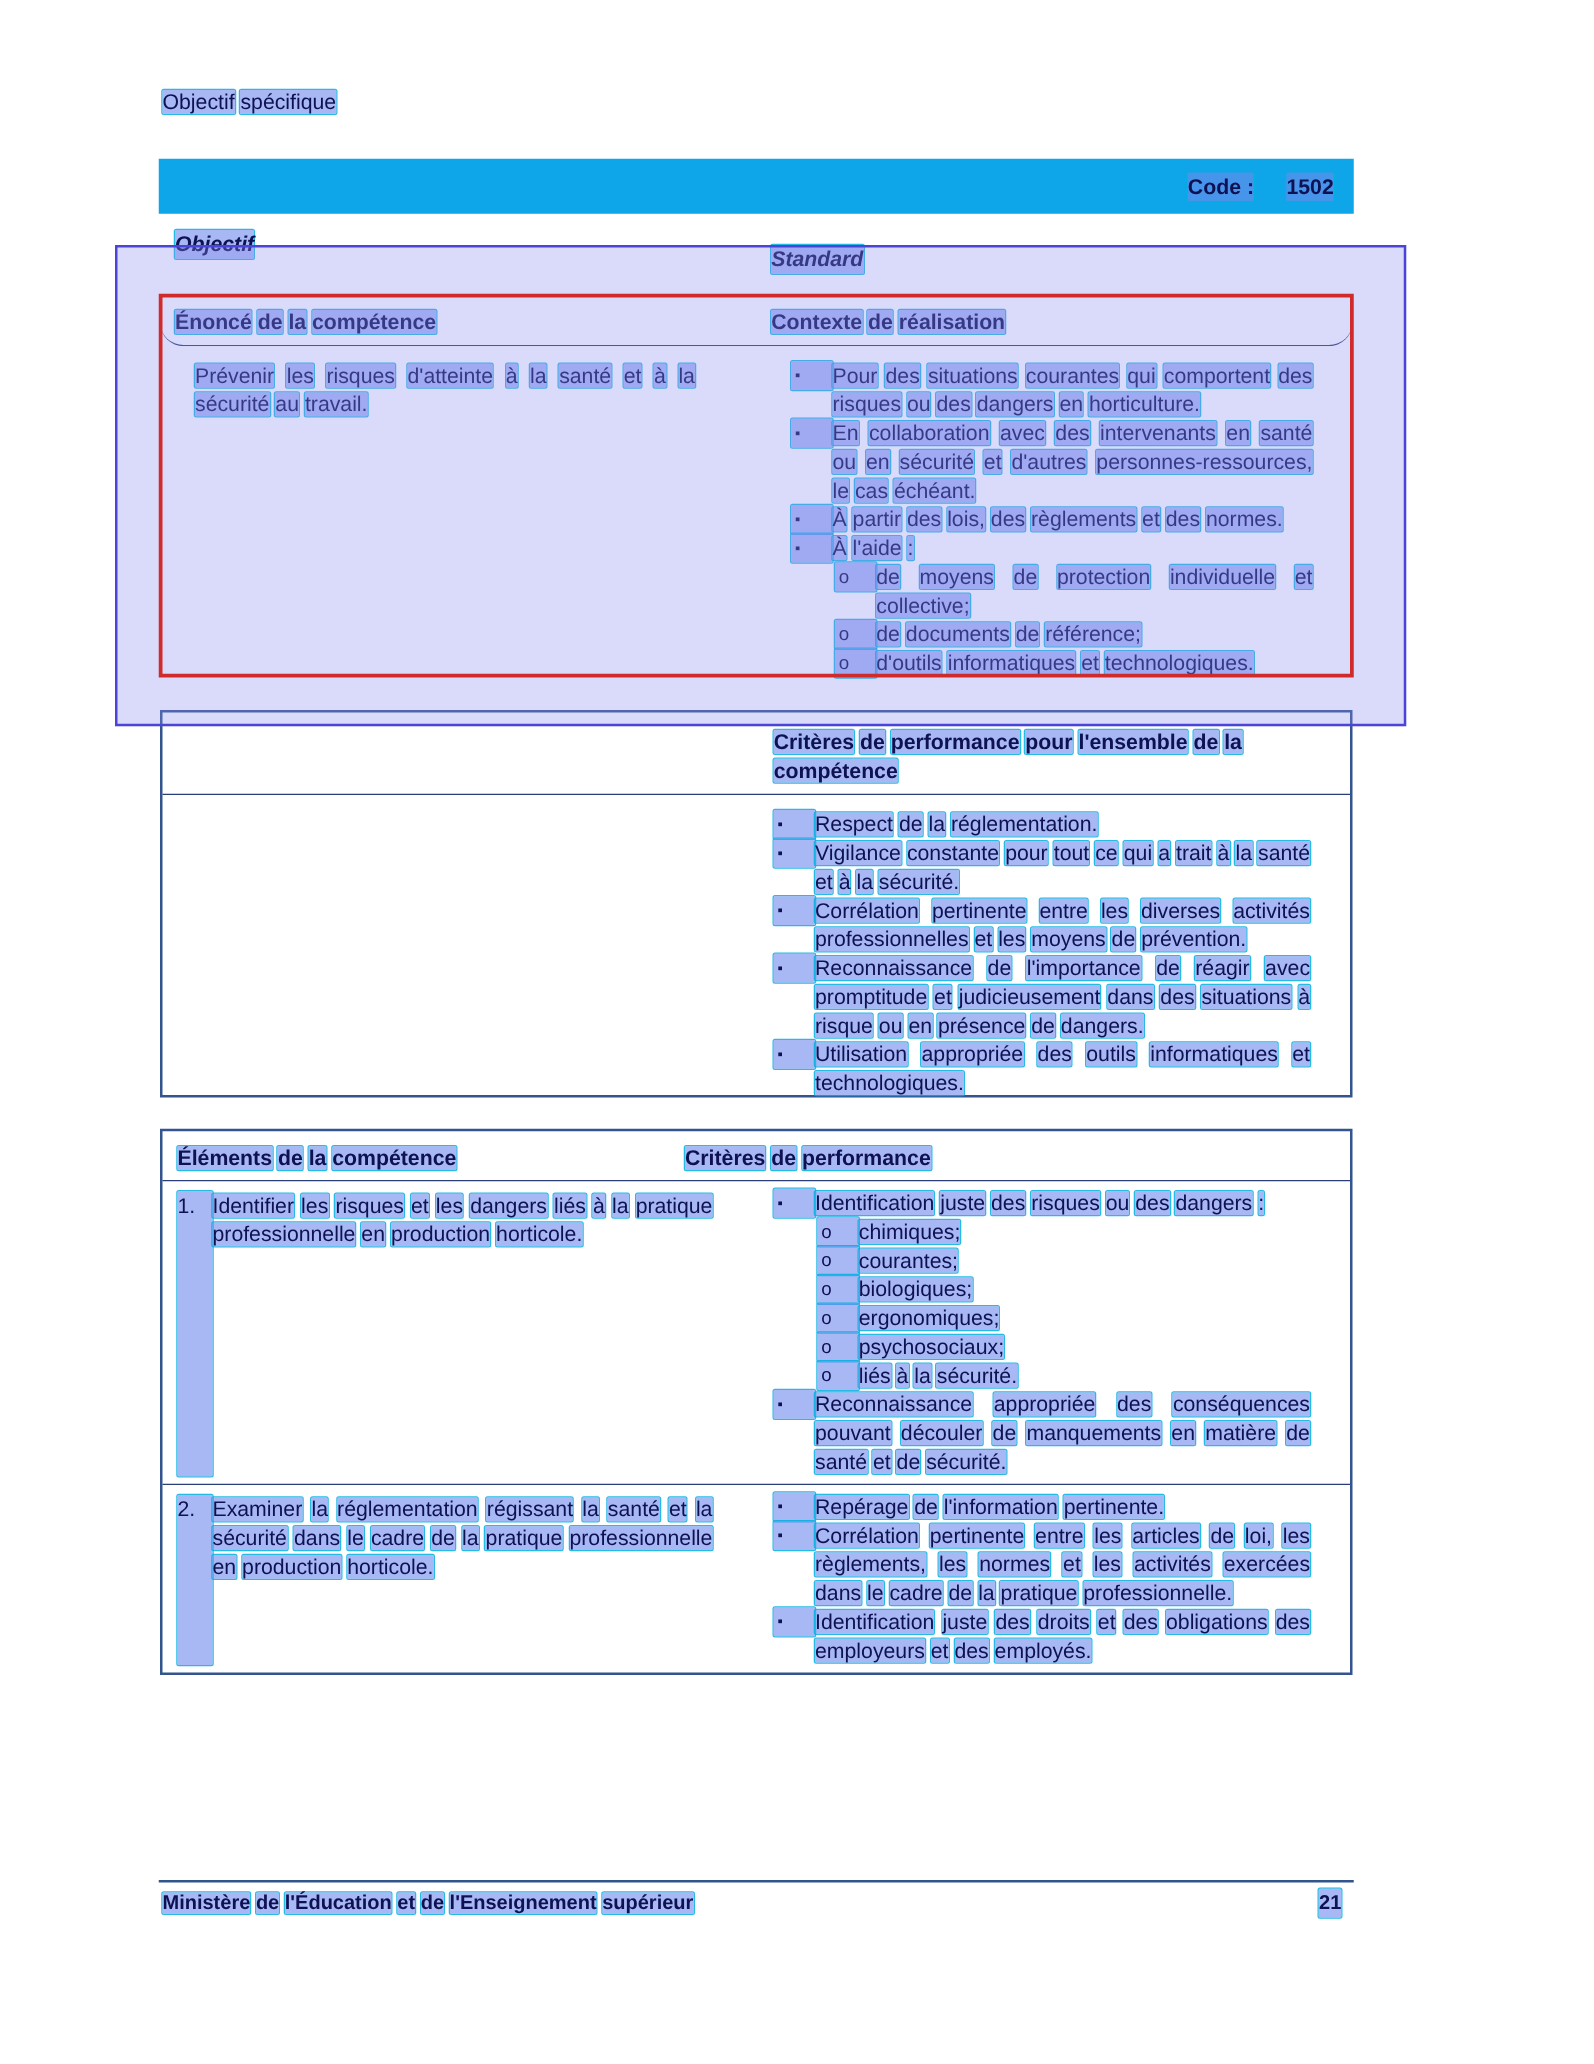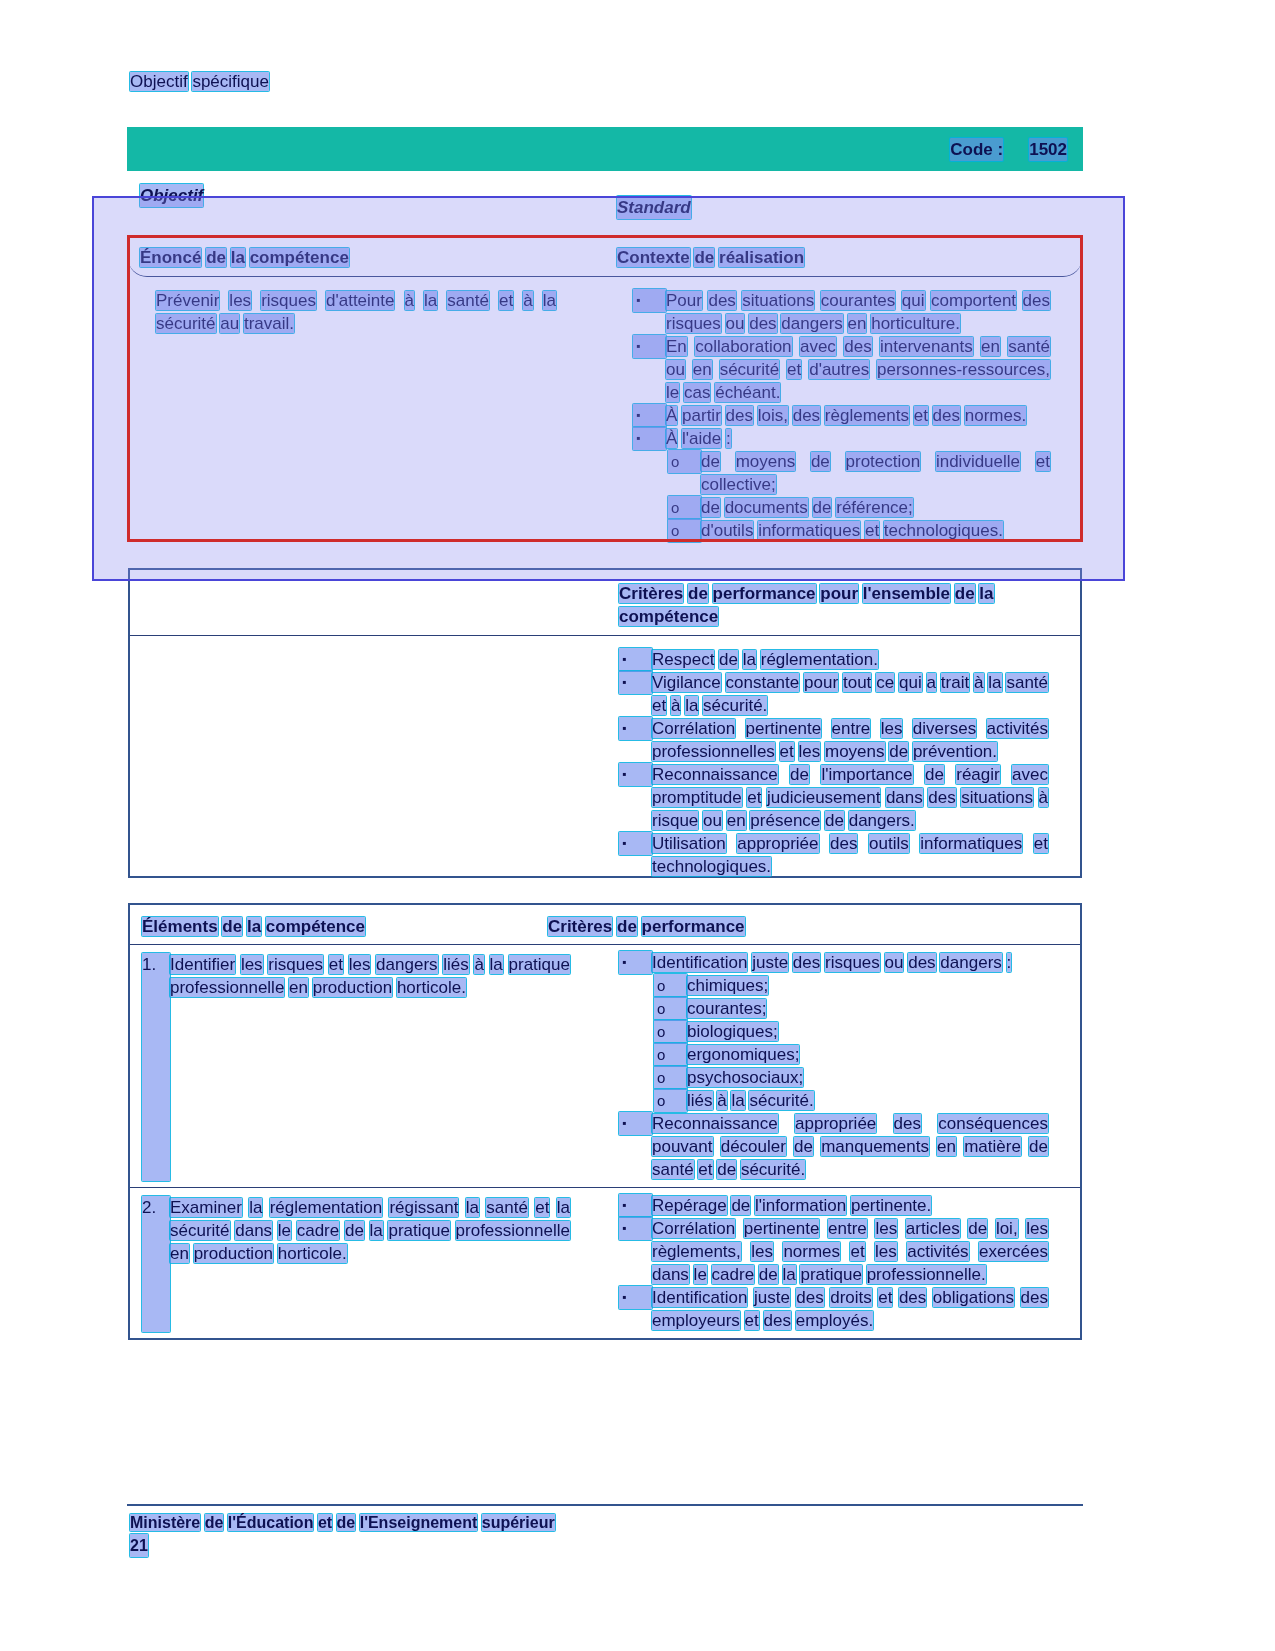--- a/index.html
+++ b/index.html
@@ -5,21 +5,21 @@
   html,body{margin:0;padding:0;background:#ffffff;}
   .page{position:relative;width:1275px;height:1651px;background:#ffffff;overflow:hidden;
         font-family:"Liberation Sans","DejaVu Sans",sans-serif;font-size:17px;line-height:23px;color:#0e1152;}
   .b{font-weight:700;}
   .it{font-style:italic;}
   
   .hl{background:rgba(110,136,236,0.60);box-shadow:0 0 0 1px rgba(0,175,225,0.85);border-radius:1px;}
   
   .formation{position:absolute;left:130px;top:70px;}
   
-  .band{position:absolute;left:127px;top:127px;width:956px;height:44px;background:#14b8a6;
+  .band{position:absolute;left:127px;top:127px;width:956px;height:44px;background:#0ea5e9;
         display:flex;align-items:center;justify-content:flex-end;padding-right:16px;box-sizing:border-box;font-weight:700;}
   .code-label{margin-right:26px;}
   
   .objstd{position:absolute;left:127px;top:184px;width:956px;height:24px;}
   .objectif{position:absolute;left:13px;top:0;}
   .standard{position:absolute;left:490px;top:12px;}
   
   ul.blist{list-style:none;margin:0;padding:0;}
   ul.blist>li{display:flex;align-items:flex-start;}
   .marker{flex:none;width:33px;font-size:12px;line-height:23px;text-align:left;padding-left:3px;box-sizing:border-box;}
@@ -45,21 +45,21 @@
   .t3hr{flex:1;}
   .t3row{display:flex;padding:6px 0;}
   .t3row + .t3row{border-top:1px solid #2a3f77;}
   .t3left{width:489px;box-sizing:border-box;padding:2px 49px 0 12px;display:flex;}
   .num{flex:none;width:28px;}
   .etxt{flex:1;text-align:justify;}
   .t3right{flex:1;box-sizing:border-box;padding-right:32px;}
   
   .footer{position:absolute;left:127px;top:1504px;width:956px;border-top:2px solid #33548e;
           display:flex;justify-content:space-between;align-items:flex-start;box-sizing:border-box;
-          padding:5px 10px 0 3px;font-weight:700;font-size:16px;flex-direction:column;}
+          padding:5px 10px 0 3px;font-weight:700;font-size:16px;}
   
   .overlay-purple{position:absolute;left:92px;top:196px;width:1033px;height:385px;
                   background:rgba(141,141,240,0.32);border:2px solid #4a45d8;box-sizing:border-box;z-index:10;pointer-events:none;}
   .overlay-red{position:absolute;left:127px;top:235px;width:956px;height:307px;
                border:3px solid #cf2b2b;box-sizing:border-box;z-index:11;pointer-events:none;}
 </style>
 </head>
 <body>
 
 <div class="page">

